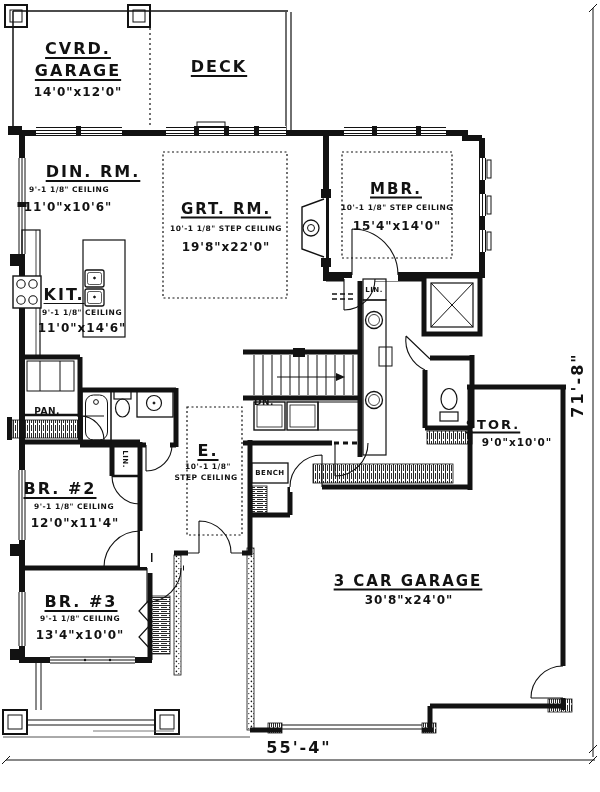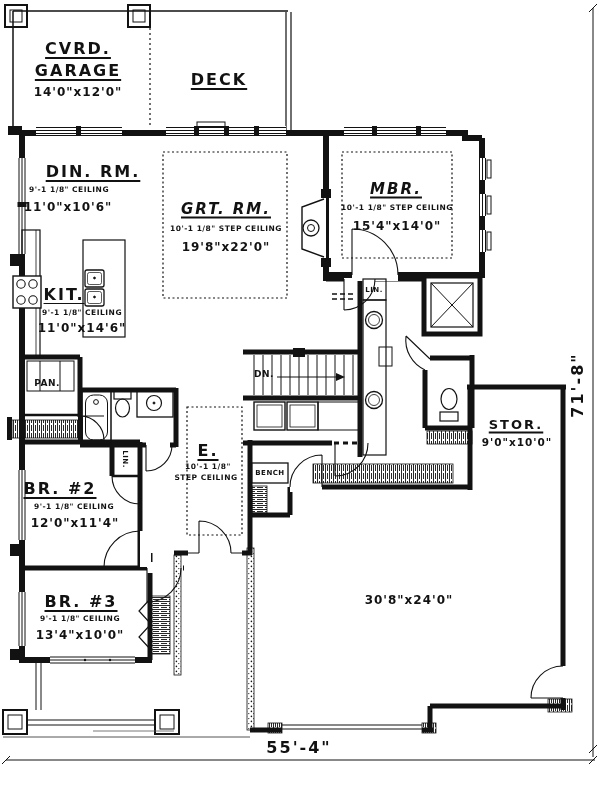--- a/index.html
+++ b/index.html
@@ -3,27 +3,27 @@
 <meta charset="utf-8">
 <style>
   html,body{margin:0;padding:0;background:#fff;}
   #page{position:relative;width:600px;height:792px;background:#fff;overflow:hidden;
         font-family:"DejaVu Sans",sans-serif;color:#121212;}
   #plan-svg{position:absolute;left:0;top:0;}
   .lbl{position:absolute;transform:translate(-50%,-50%);white-space:nowrap;
        color:#121212;letter-spacing:1px;line-height:1;}
   .room-name{font-size:16px;font-weight:bold;text-decoration:underline;
              text-underline-offset:3px;text-decoration-thickness:1.5px;letter-spacing:2px;}
-  .room-name.big{font-size:15px;font-style:italic;}
+  .room-name.big{font-size:15px;}
   .room-name.small{font-size:13px;}
   .ceiling{font-size:7.5px;letter-spacing:0.5px;font-weight:bold;}
   .dims{font-size:12px;letter-spacing:1px;font-weight:bold;}
   .dims.small{font-size:10.5px;}
   .tiny{font-size:7px;letter-spacing:0.5px;font-weight:bold;}
-  .mid{font-size:9px;letter-spacing:0.5px;font-weight:bold;}
+  .mid{font-size:9px;letter-spacing:0.5px;font-weight:bold;margin-top:28px;}
   .dimtext{font-size:16px;letter-spacing:2px;font-weight:bold;}
   .rot-ccw{transform:translate(-50%,-50%) rotate(-90deg);}
   .rot-cw{transform:translate(-50%,-50%) rotate(90deg);}
 </style>
 </head>
 <body>
 
 <div id="page">
 
 <svg id="plan-svg" width="600" height="792" viewBox="0 0 600 792">
@@ -291,21 +291,21 @@
     <path d="M2,764 L10,756 M589,764 L597,756"></path>
     <path d="M593,8 V757"></path>
     <path d="M589,12 L597,4 M589,753 L597,745"></path>
   </g>
 </svg>
 
 <div class="lbl room-name" style="left:78px;top:49px;">CVRD.</div>
 <div class="lbl room-name" style="left:78px;top:71px;">GARAGE</div>
 <div class="lbl dims" style="left:78px;top:92px;">14'0"x12'0"</div>
 
-<div class="lbl room-name" style="left:219px;top:80px;">DECK</div>
+<div class="lbl room-name" style="left:219px;top:67px;">DECK</div>
 
 <div class="lbl room-name" style="left:69px;top:172px;padding-left:48px;">DIN. RM.</div>
 <div class="lbl ceiling" style="left:69px;top:190px;">9'-1 1/8" CEILING</div>
 <div class="lbl dims" style="left:68px;top:207px;">11'0"x10'6"</div>
 
 <div class="lbl room-name big" style="left:226px;top:209px;">GRT. RM.</div>
 <div class="lbl ceiling" style="left:226px;top:229px;">10'-1 1/8" STEP CEILING</div>
 <div class="lbl dims" style="left:226px;top:247px;">19'8"x22'0"</div>
 
 <div class="lbl room-name big" style="left:396px;top:189px;">MBR.</div>
@@ -327,21 +327,22 @@
 <div class="lbl dims" style="left:75px;top:523px;">12'0"x11'4"</div>
 
 <div class="lbl room-name" style="left:208px;top:451px;">E.</div>
 <div class="lbl ceiling" style="left:208px;top:467px;">10'-1 1/8"</div>
 <div class="lbl ceiling" style="left:206px;top:478px;">STEP CEILING</div>
 
 <div class="lbl room-name" style="left:81px;top:602px;">BR. #3</div>
 <div class="lbl ceiling" style="left:80px;top:619px;">9'-1 1/8" CEILING</div>
 <div class="lbl dims" style="left:80px;top:635px;">13'4"x10'0"</div>
 
-<div class="lbl room-name small" style="left:516px;top:424px;">STOR.</div>
+<div class="lbl room-name small" style="left:493px;top:424px;">STOR.</div>
 <div class="lbl dims small" style="left:517px;top:442px;">9'0"x10'0"</div>
 
+<div class="lbl room-name big" style="left:408px;top:581px;">3 CAR GARAGE</div>
 <div class="lbl dims" style="left:409px;top:600px;">30'8"x24'0"</div>
 
 <div class="lbl dimtext" style="left:299px;top:748px;">55'-4"</div>
 <div class="lbl dimtext rot-ccw" style="left:578px;top:385px;">71'-8"</div>
 
 </div>
 
 </body></html>

